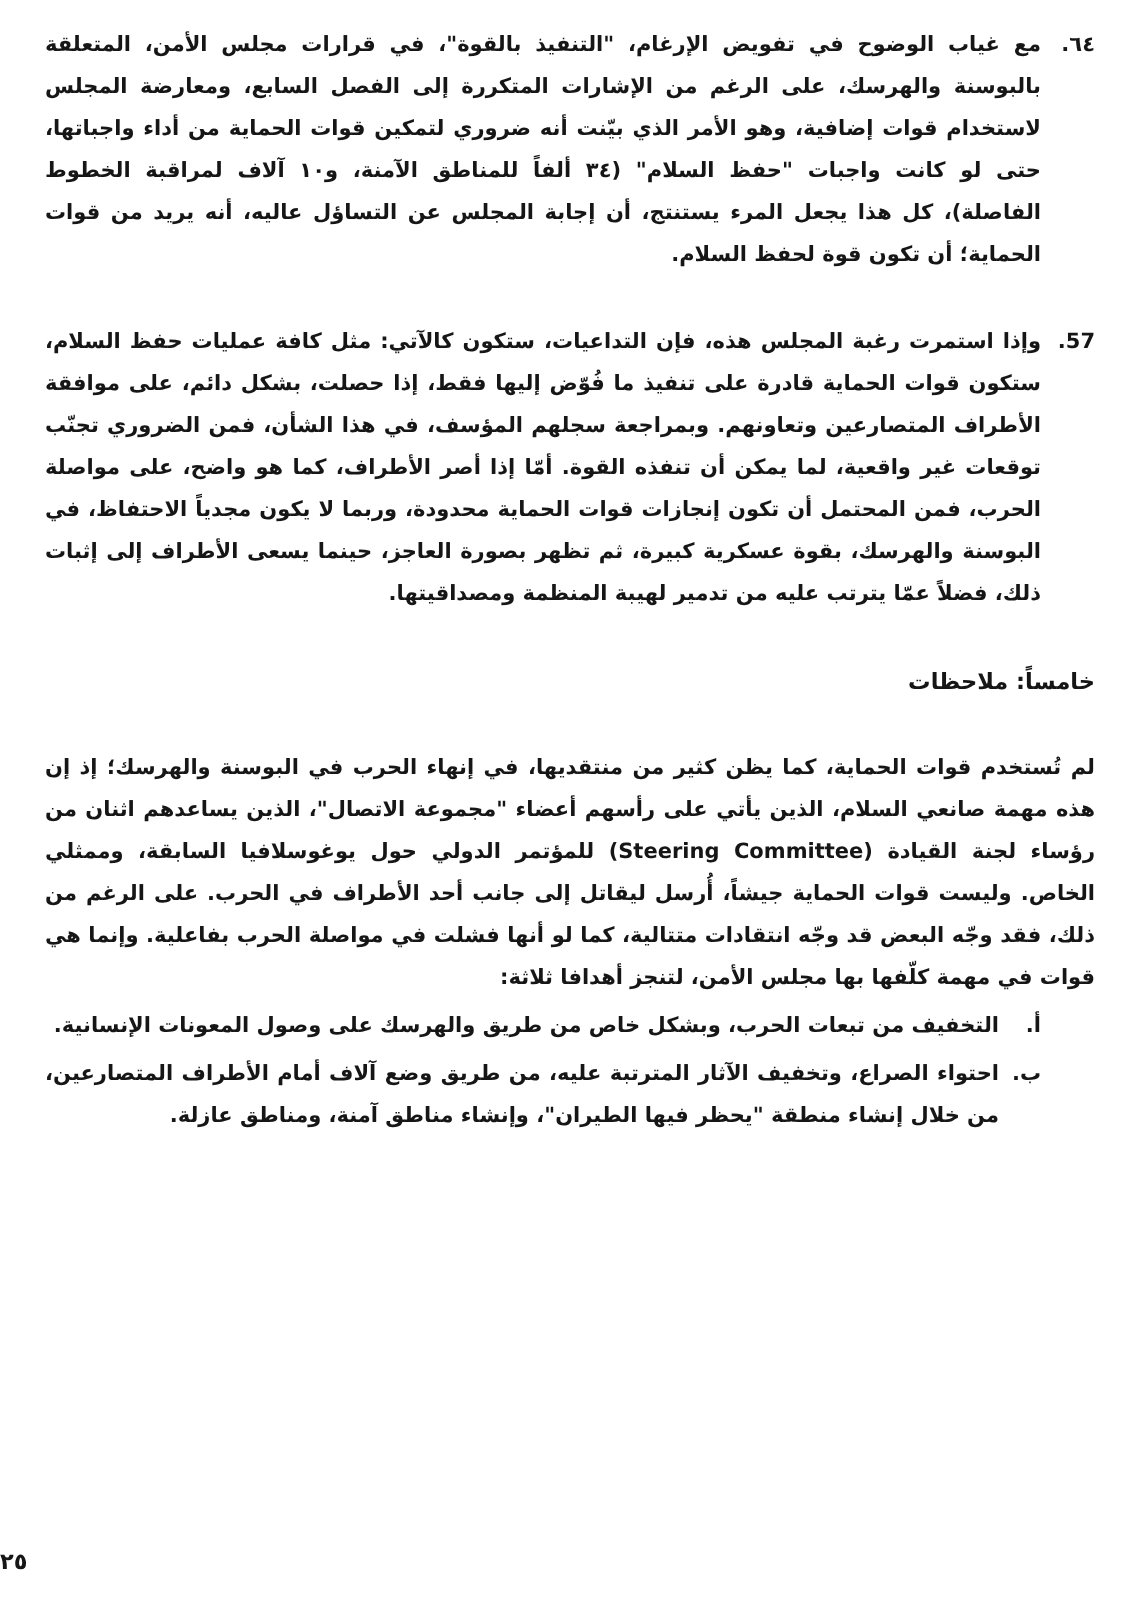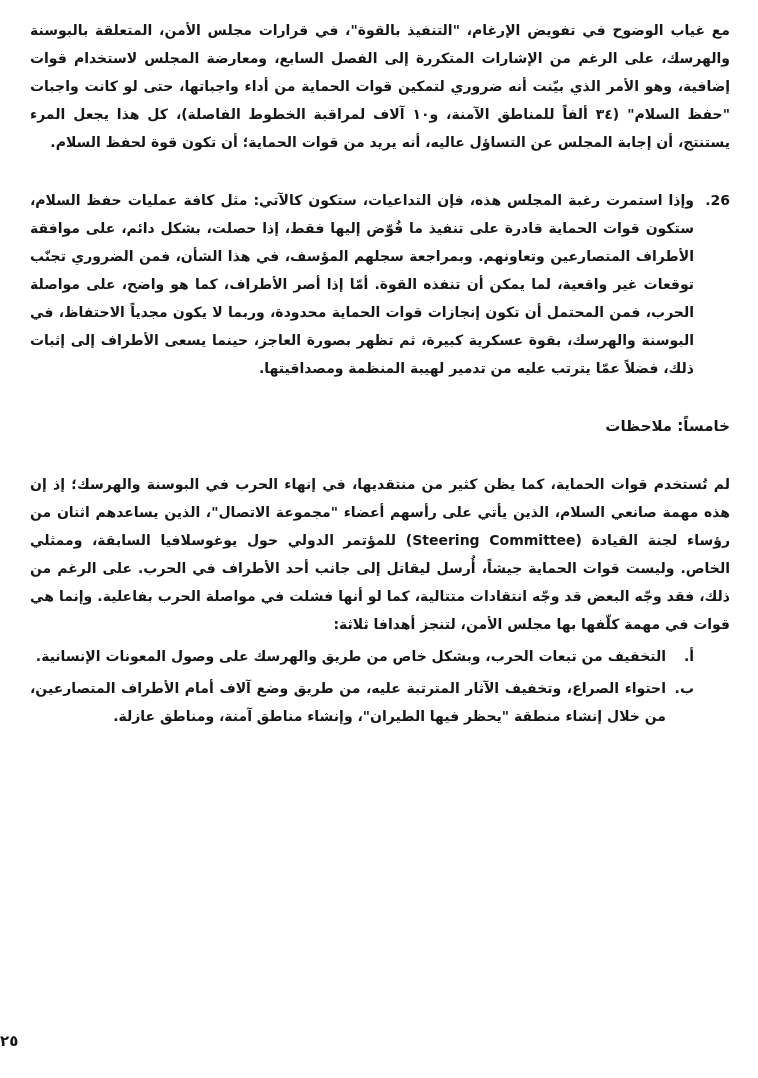--- a/index.html
+++ b/index.html
@@ -62,25 +62,26 @@
     text-align: left;
     font-size: 15px;
   }
 </style>
 </head>
 <body>
 
 <div class="page">
 
   <div class="para">
+    <span class="num">٦٤.</span>
     <span class="text">مع غياب الوضوح في تفويض الإرغام، "التنفيذ بالقوة"، في قرارات مجلس الأمن، المتعلقة بالبوسنة والهرسك، على الرغم من الإشارات المتكررة إلى الفصل السابع، ومعارضة المجلس لاستخدام قوات إضافية، وهو الأمر الذي بيّنت أنه ضروري لتمكين قوات الحماية من أداء واجباتها، حتى لو كانت واجبات "حفظ السلام" (٣٤ ألفاً للمناطق الآمنة، و١٠ آلاف لمراقبة الخطوط الفاصلة)، كل هذا يجعل المرء يستنتج، أن إجابة المجلس عن التساؤل عاليه، أنه يريد من قوات الحماية؛ أن تكون قوة لحفظ السلام.</span>
   </div>
 
   <div class="para">
-    <span class="num">26.</span>
+    <span class="num">57.</span>
     <span class="text">وإذا استمرت رغبة المجلس هذه، فإن التداعيات، ستكون كالآتي: مثل كافة عمليات حفظ السلام، ستكون قوات الحماية قادرة على تنفيذ ما فُوّض إليها فقط، إذا حصلت، بشكل دائم، على موافقة الأطراف المتصارعين وتعاونهم. وبمراجعة سجلهم المؤسف، في هذا الشأن، فمن الضروري تجنّب توقعات غير واقعية، لما يمكن أن تنفذه القوة. أمّا إذا أصر الأطراف، كما هو واضح، على مواصلة الحرب، فمن المحتمل أن تكون إنجازات قوات الحماية محدودة، وربما لا يكون مجدياً الاحتفاظ، في البوسنة والهرسك، بقوة عسكرية كبيرة، ثم تظهر بصورة العاجز، حينما يسعى الأطراف إلى إثبات ذلك، فضلاً عمّا يترتب عليه من تدمير لهيبة المنظمة ومصداقيتها.</span>
   </div>
 
   <div class="heading">خامساً: ملاحظات</div>
 
   <div class="para tight">
     <span class="text">لم تُستخدم قوات الحماية، كما يظن كثير من منتقديها، في إنهاء الحرب في البوسنة والهرسك؛ إذ إن هذه مهمة صانعي السلام، الذين يأتي على رأسهم أعضاء "مجموعة الاتصال"، الذين يساعدهم اثنان من رؤساء لجنة القيادة (Steering Committee) للمؤتمر الدولي حول يوغوسلافيا السابقة، وممثلي الخاص. وليست قوات الحماية جيشاً، أُرسل ليقاتل إلى جانب أحد الأطراف في الحرب. على الرغم من ذلك، فقد وجّه البعض قد وجّه انتقادات متتالية، كما لو أنها فشلت في مواصلة الحرب بفاعلية. وإنما هي قوات في مهمة كلّفها بها مجلس الأمن، لتنجز أهدافا ثلاثة:</span>
   </div>
 
   <div class="sub-item">

